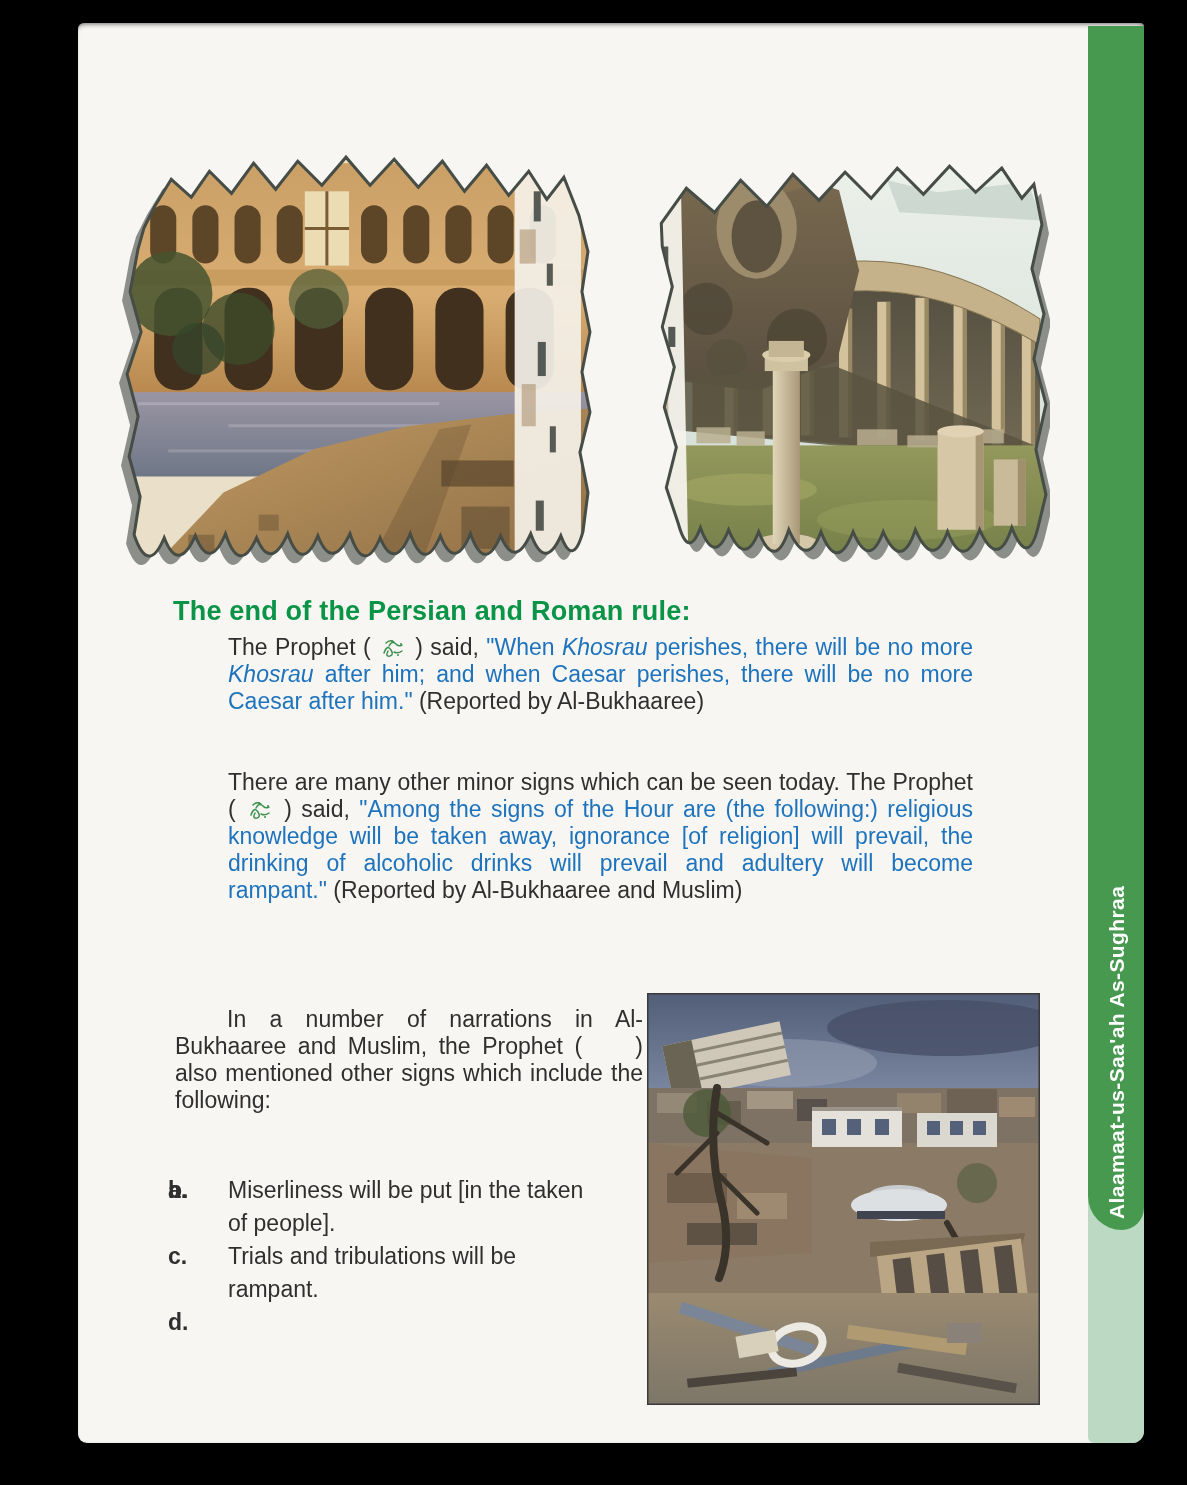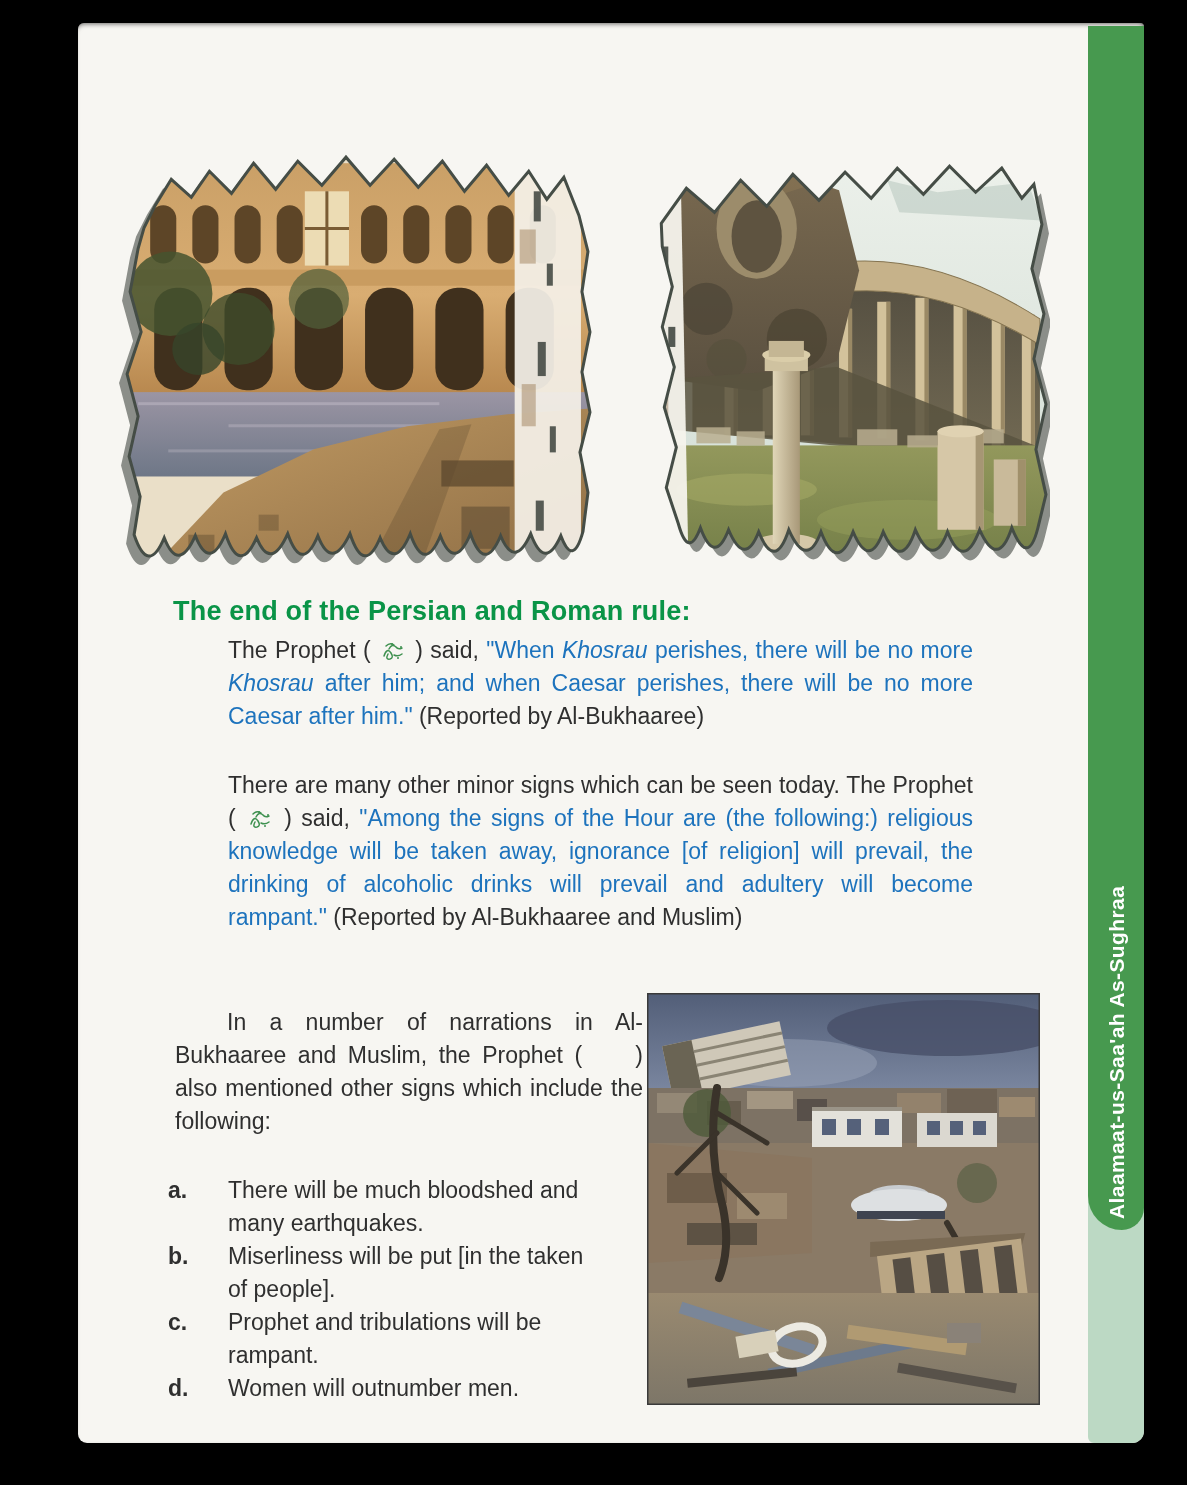--- a/index.html
+++ b/index.html
@@ -5,21 +5,21 @@
   html,body{margin:0;padding:0;background:#000;}
   #canvas{position:relative;width:1187px;height:1485px;background:var(--canvas-bg,#000);
           font-family:"Liberation Sans","DejaVu Sans",sans-serif;overflow:hidden;margin-left:10px;}
   #page{position:absolute;left:68px;top:23px;width:1066px;height:1420px;
         background:var(--page-bg,#f7f6f2);border-radius:6px 4px 12px 9px;
         box-shadow:inset 0 4px 5px -3px rgba(0,0,0,.55), inset -3px 0 4px -2px rgba(0,0,0,.25);}
   .photo{position:absolute;}
   .photo svg{display:block;}
   #heading{position:absolute;left:95px;top:573px;font-size:27px;font-weight:bold;
            color:var(--heading-green,#0a9447);letter-spacing:.2px;}
-  .para{position:absolute;font-size:23px;line-height:33px;color:var(--body-ink,#2f2f2f);
+  .para{position:absolute;font-size:23px;line-height:27px;color:var(--body-ink,#2f2f2f);
         text-align:justify;}
   #p1{left:150px;top:611px;width:745px;}
   #p2{left:150px;top:746px;width:745px;}
   #p3{left:97px;top:983px;width:468px;text-indent:52px;}
   .quote{color:var(--quote-blue,#1d73bd);}
   .italic-q{font-style:italic;}
   .pbuh{display:inline-block;width:26px;height:20px;vertical-align:-3px;margin:0 2px;}
   #signs-list{position:absolute;left:90px;top:1151px;width:430px;font-size:23px;
               line-height:33px;color:var(--body-ink,#2f2f2f);}
   .li{position:relative;padding-left:60px;}
@@ -259,24 +259,24 @@
               <path d="M14 14 q4 2 8 -1"></path>
             </g>
             <g fill="#3f9150">
               <circle cx="12" cy="3" r="1"></circle>
               <circle cx="21" cy="6" r="1"></circle>
               <circle cx="18" cy="17" r="1"></circle>
             </g>
           </svg></span><span> ) said, </span><span class="quote">"Among the signs of the Hour are (the following:) religious knowledge will be taken away, ignorance [of religion] will prevail, the drinking of alcoholic drinks will prevail and adultery will become rampant."</span><span> (Reported by Al-Bukhaaree and Muslim)</span></div>
 
     <div id="signs-list">
-        <div class="li"><span class="marker">a.</span><span>There will be much bloodshed and many earthquakes.</span></div>
+        <div class="li"><span class="marker">a.</span></div>
         <div class="li"><span class="marker">b.</span><span>Miserliness will be put [in the taken of people].</span></div>
-        <div class="li"><span class="marker">c.</span><span>Prophet and tribulations will be rampant.</span></div>
-        <div class="li"><span class="marker">d.</span><span>Women will outnumber men.</span></div>
+        <div class="li"><span class="marker">c.</span><span>Trials and tribulations will be rampant.</span></div>
+        <div class="li"><span class="marker">d.</span></div>
       </div>
 
     <div class="photo" style="left:569px;top:970px;width:393px;height:412px;">
       <svg width="393" height="412" viewBox="0 0 393 412">
         <defs>
           <linearGradient id="g-sky3" x1="0" y1="0" x2="0" y2="1">
             <stop offset="0" stop-color="#525e78"></stop>
               <stop offset="1" stop-color="#7b87a0"></stop>
           </linearGradient>
           <linearGradient id="g-deb" x1="0" y1="0" x2="0" y2="1">

